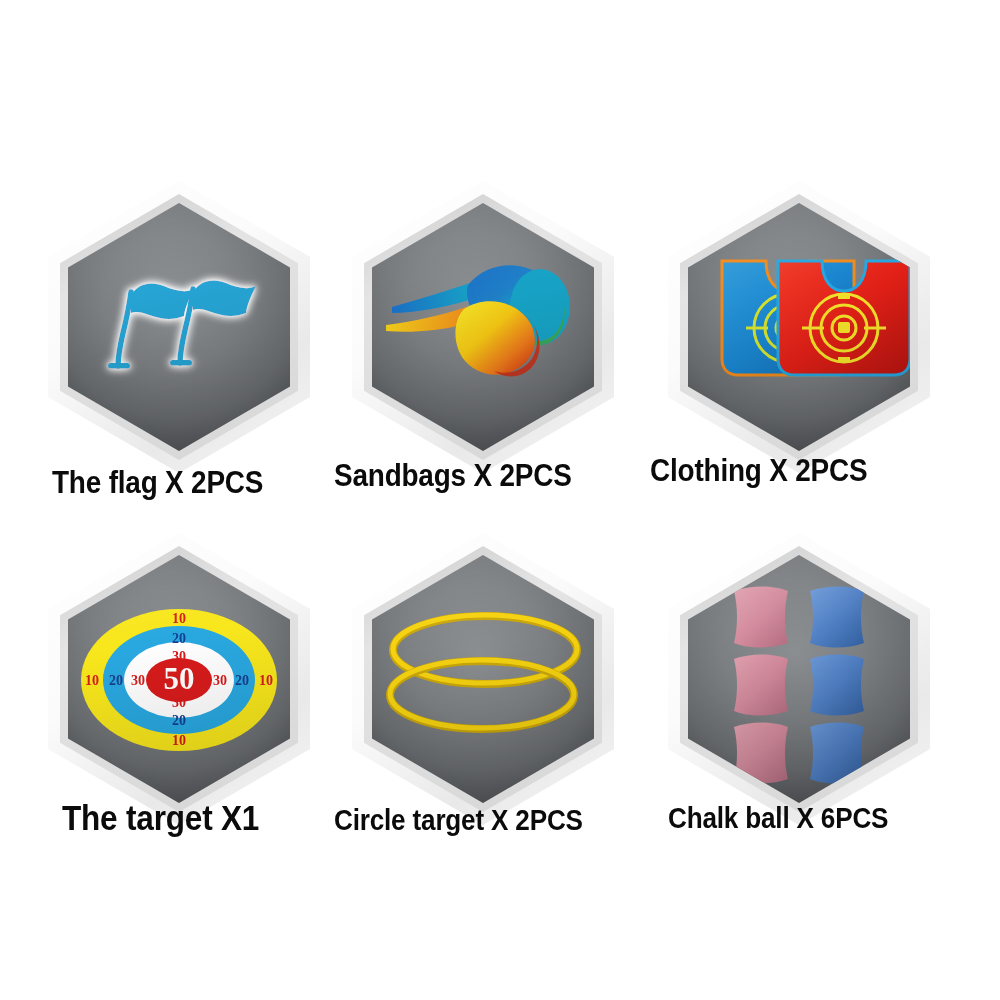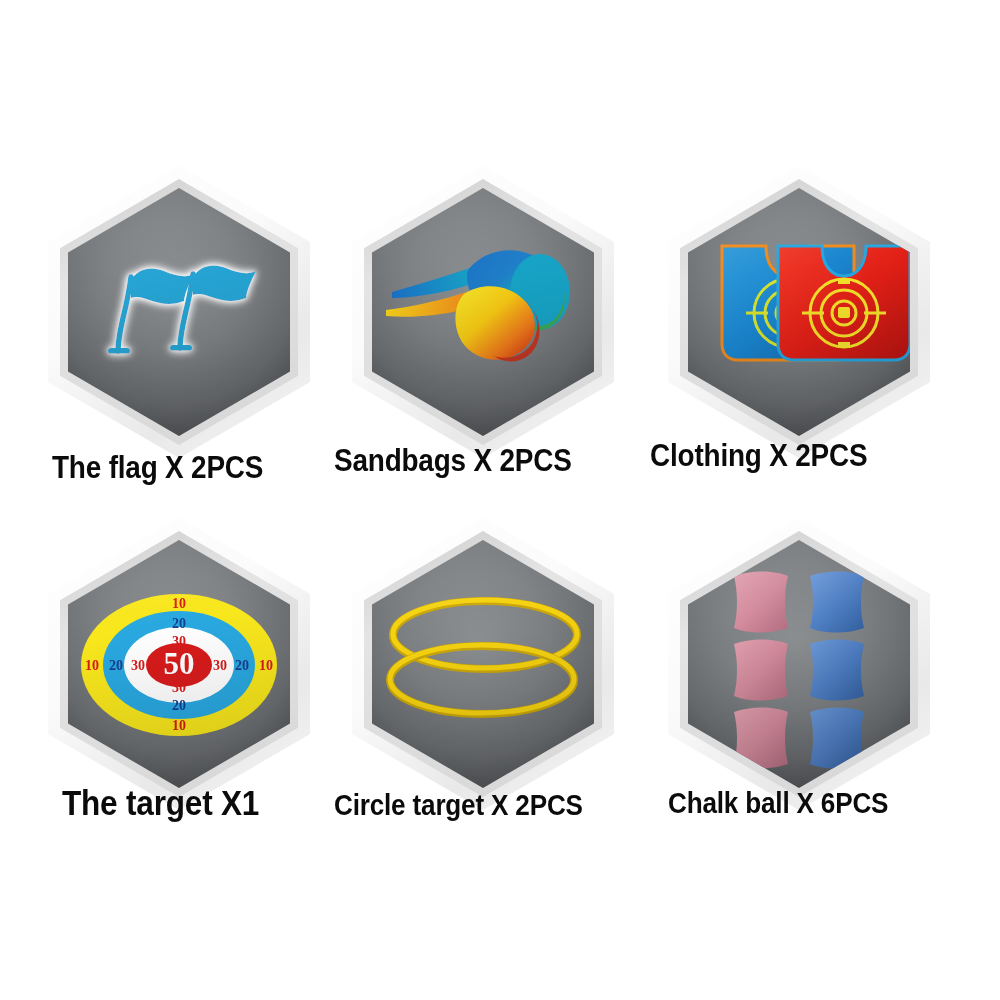--- a/index.html
+++ b/index.html
@@ -3,21 +3,21 @@
 <meta charset="utf-8">
 <style>
   html,body{margin:0;padding:0;}
   body{
     width:1000px;height:1000px;
     background:#ffffff;
     font-family:"Liberation Sans", sans-serif;
     overflow:hidden;
     position:relative;
   }
-  #board{position:absolute;left:0;top:0;width:1000px;height:848px;border-radius:17px;}
+  #board{position:absolute;left:0;top:15px;width:1000px;height:848px;border-radius:17px;}
 
   
   .cell{position:absolute;}
   .hexwrap{position:absolute;left:0;top:0;}
 
   .hex-outer{
     position:absolute;left:0;top:0;width:100%;height:100%;
     background:linear-gradient(145deg,#ffffff 0%,#fbfbfb 40%,#e9e9e9 72%,#f6f6f6 100%);
     clip-path:polygon(50% 0%,100% 26%,100% 74%,50% 100%,0% 74%,0% 26%);
     filter:drop-shadow(2px 4px 4px rgba(0,0,0,.20));

